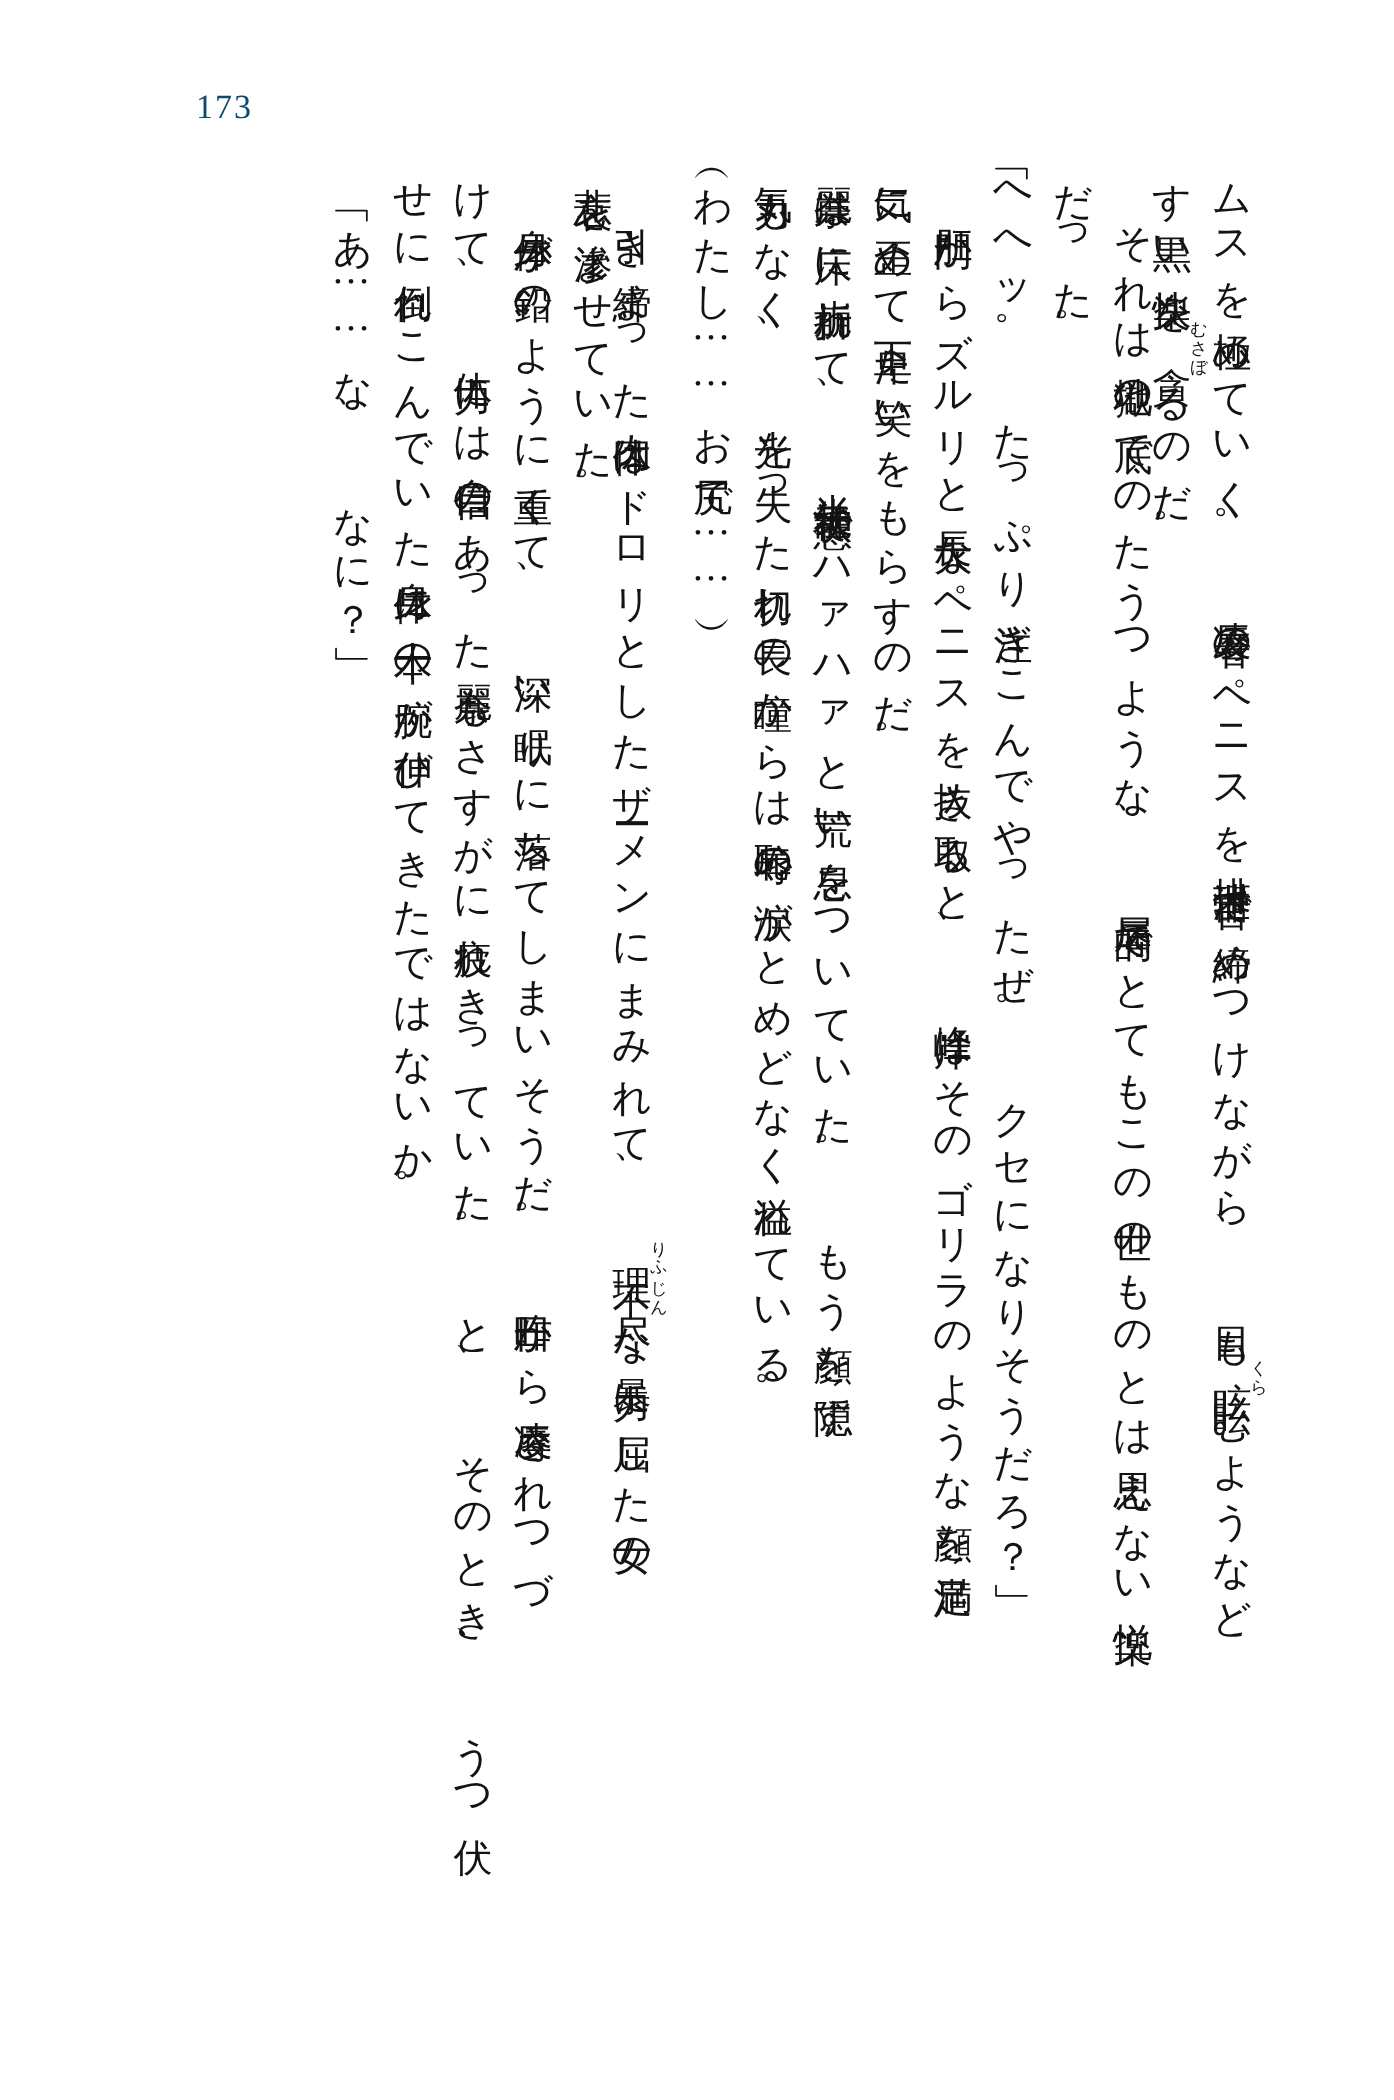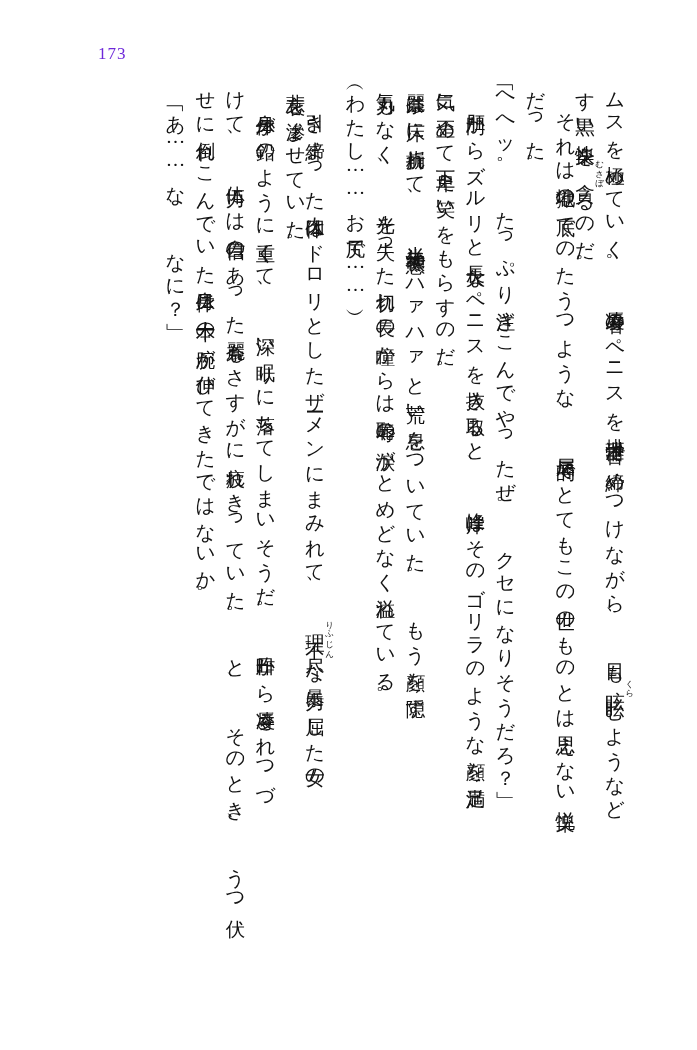--- a/index.html
+++ b/index.html
@@ -17,21 +17,21 @@
     height: 1050px;
     background: #ffffff;
     overflow: hidden;
   }
   #page-number {
     position: absolute;
     top: 44px;
     left: 98px;
     font-size: 17px;
     letter-spacing: 1px;
-    color: #6d28d9;
+    color: #0c4a6e;
     font-family: "Liberation Serif", "DejaVu Serif", serif;
   }
   #body-text {
     position: absolute;
     top: 78px;
     right: 62px;
     left: 62px;
     height: 905px;
     display: flex;
     flex-direction: row-reverse;

